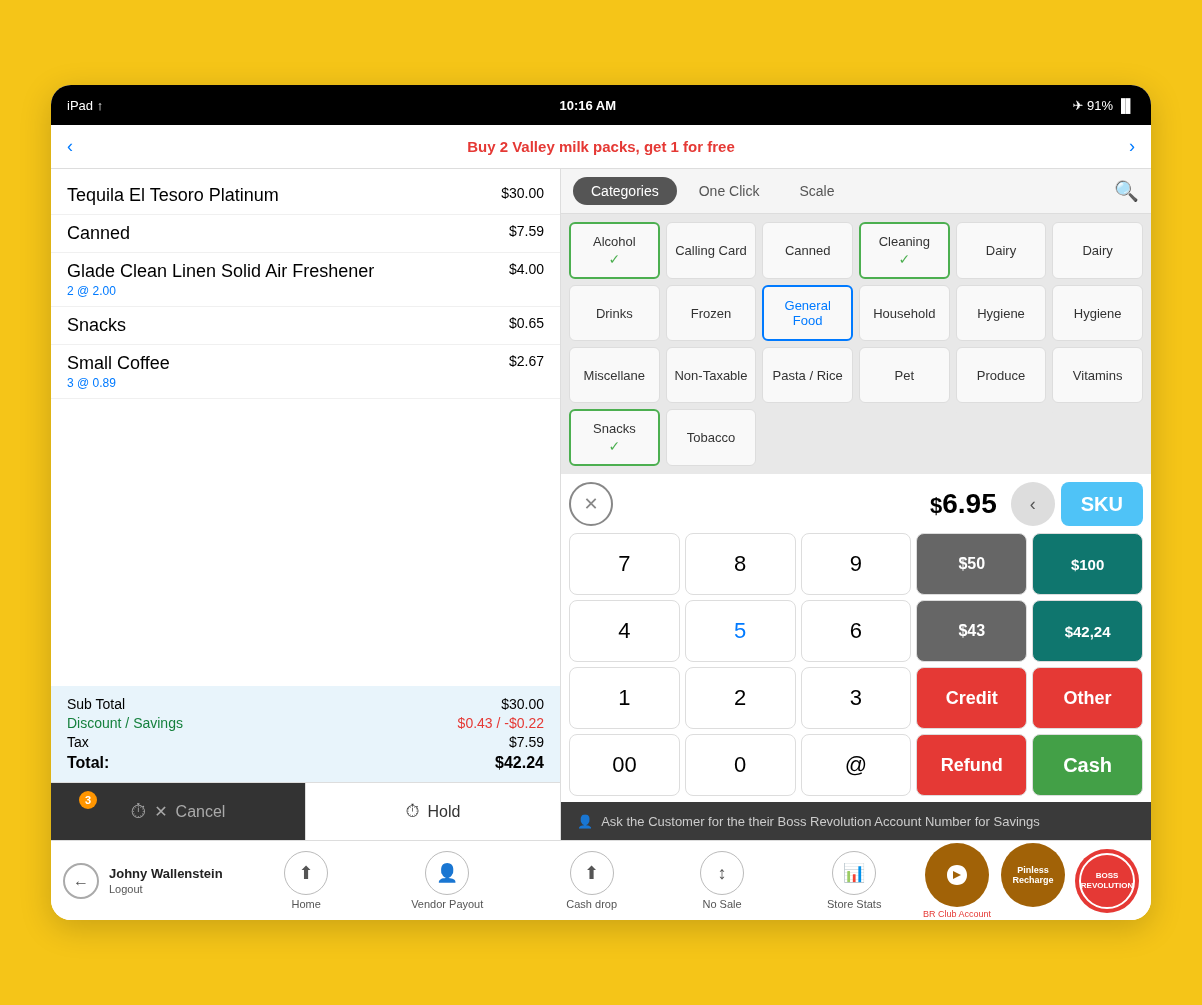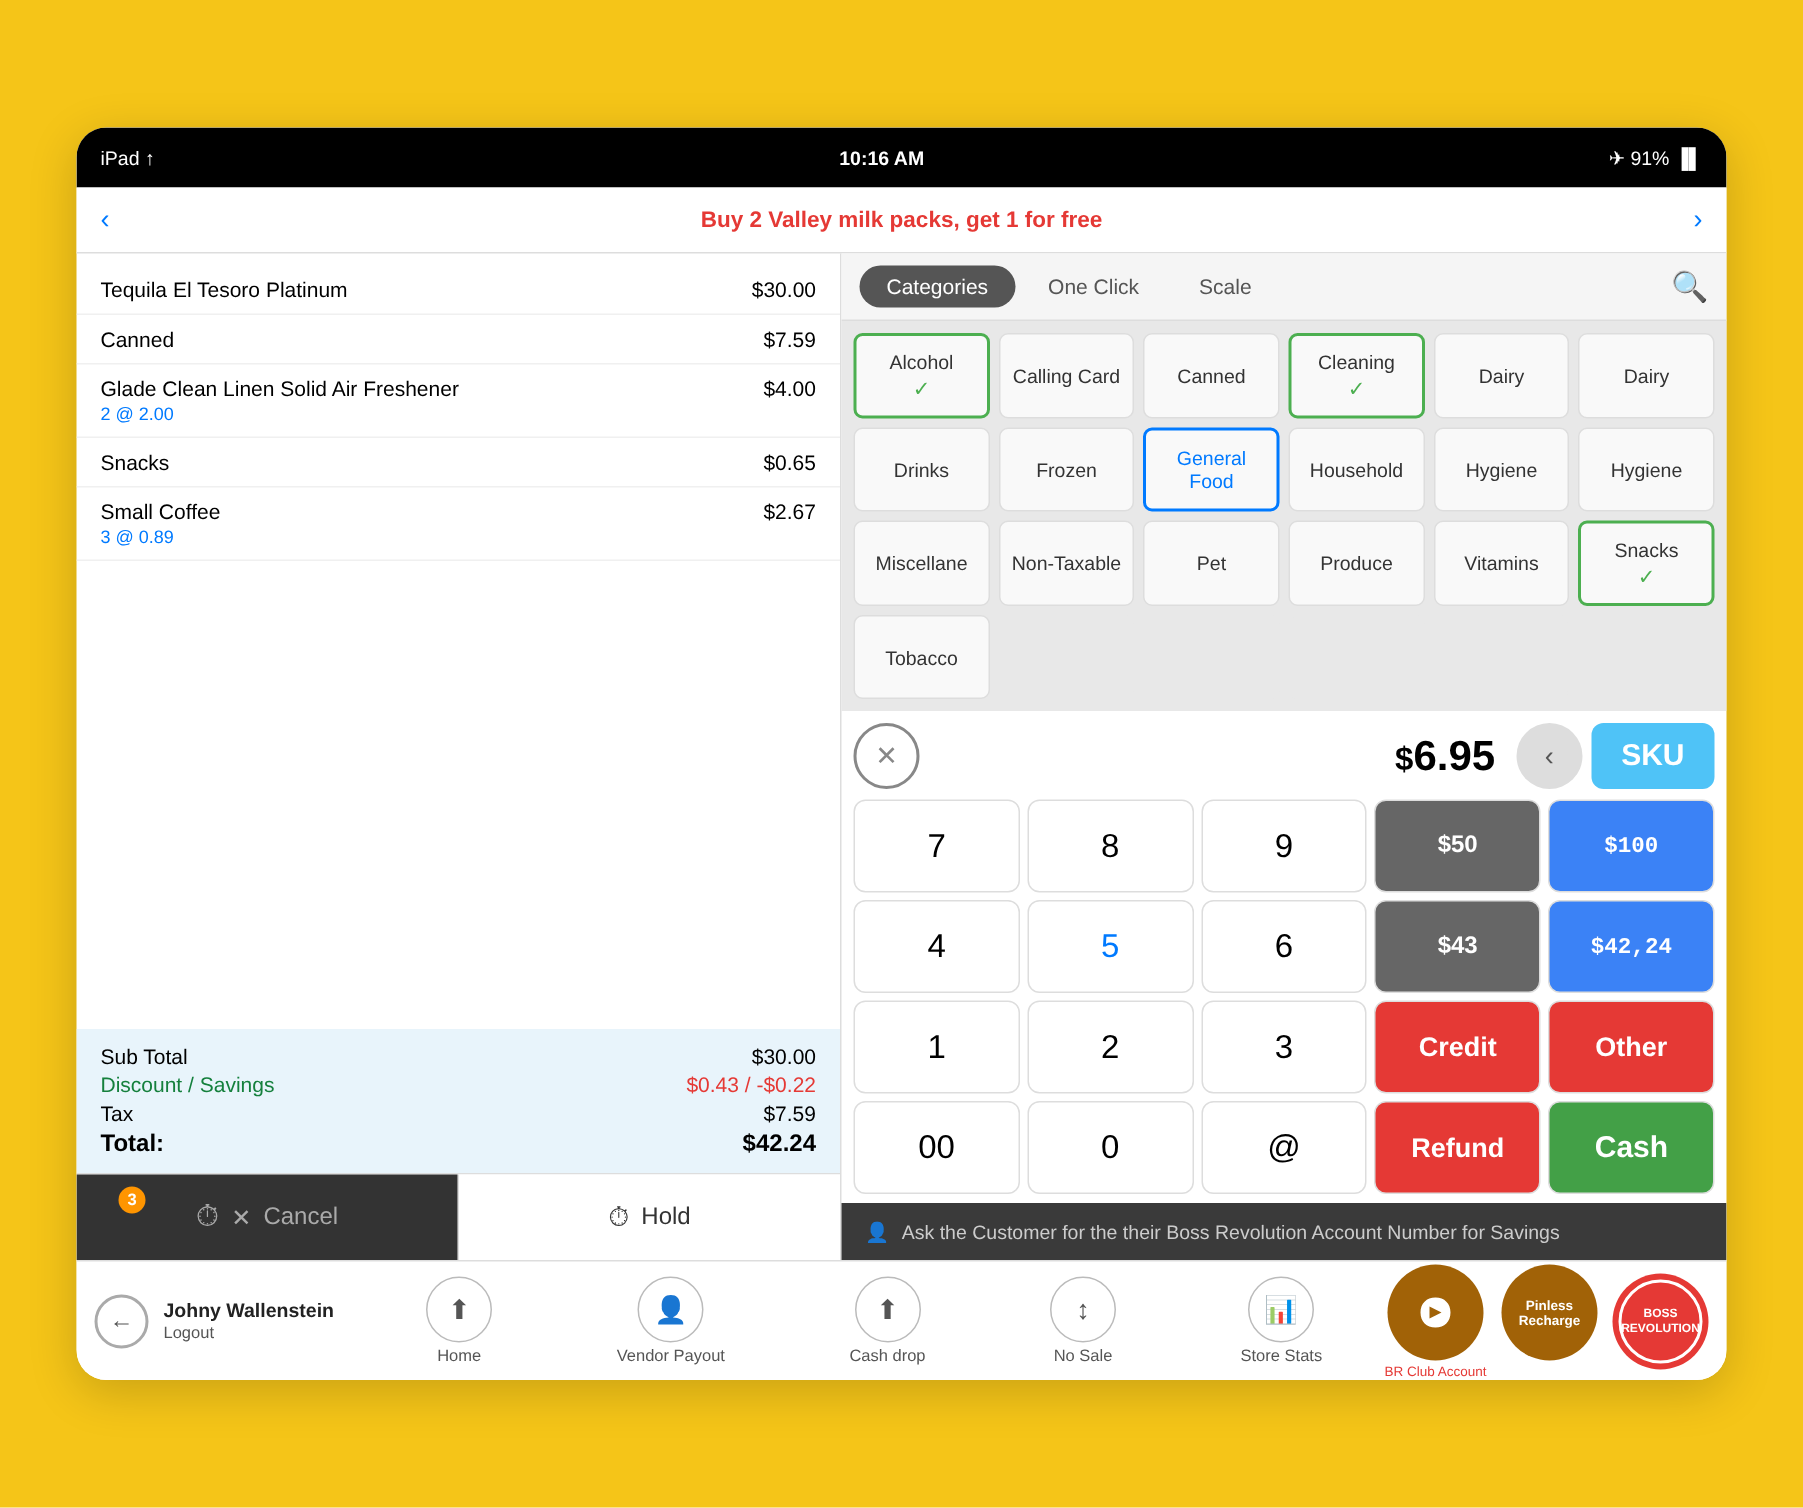--- a/index.html
+++ b/index.html
@@ -60,21 +60,21 @@
       flex: 1;
       padding: 8px 0;
     }
     .item-row {
       display: flex;
       justify-content: space-between;
       align-items: flex-start;
       padding: 8px 16px;
       border-bottom: 1px solid #f0f0f0;
     }
-    .item-name { font-size: 14px; font-weight: 500; color: #000; }
+    .item-name { font-size: 18px; font-weight: 500; color: #000; }
     .item-sub { font-size: 12px; color: #007AFF; margin-top: 2px; }
     .item-price { font-size: 14px; font-weight: 500; color: #000; }
     .totals-area {
       background: #e8f4fb;
       padding: 10px 16px;
       font-size: 14px;
     }
     .totals-row { display: flex; justify-content: space-between; margin-bottom: 3px; }
     .discount-label { color: #15803d; }
     .savings-val { color: #e53935; }
@@ -252,21 +252,21 @@
       font-size: 22px;
       font-weight: 400;
       cursor: pointer;
       height: 62px;
       display: flex;
       align-items: center;
       justify-content: center;
     }
     .key-blue { color: #007AFF; }
     .key-dark { background: #666; color: #fff; font-size: 16px; font-weight: 600; }
-    .key-darkest { background: #3b82f6; color: #fff; font-size: 15px; font-weight: 600; font-family: Liberation Mono, monospace; }
+    .key-darkest { background: #0f766e; color: #fff; font-size: 15px; font-weight: 600; }
     .key-red { background: #e53935; color: #fff; font-size: 18px; font-weight: 700; }
     .key-green { background: #43A047; color: #fff; font-size: 20px; font-weight: 700; }
     
     .notice-bar {
       background: #3a3a3a;
       color: #ccc;
       font-size: 13px;
       padding: 8px 16px;
       display: flex;
       align-items: center;
@@ -517,20 +517,23 @@
           <span>Hygiene</span>
         </div>
 
         <div class="cat-cell">
           <span>Miscellane</span>
         </div>
         <div class="cat-cell">
           <span>Non-Taxable</span>
         </div>
         <div class="cat-cell">
+          <span>Pasta / Rice</span>
+        </div>
+        <div class="cat-cell">
           <span>Pet</span>
         </div>
         <div class="cat-cell">
           <span>Produce</span>
         </div>
         <div class="cat-cell">
           <span>Vitamins</span>
         </div>
 
         <div class="cat-cell selected">

